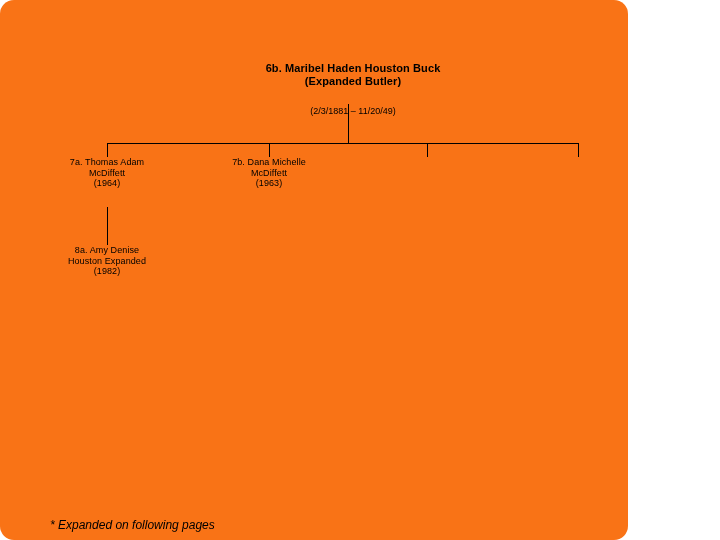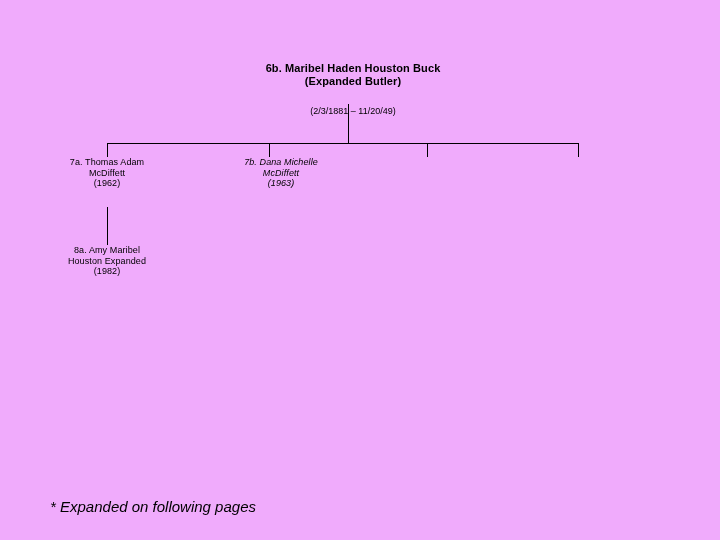--- a/index.html
+++ b/index.html
@@ -3,26 +3,27 @@
 <meta charset="utf-8">
 <title>Family Tree Chart</title>
 <style>
   html, body {
     margin: 0;
     padding: 0;
     background: #ffffff;
   }
   #canvas {
     position: relative;
-    width: 720px;
+    width: 628px;
     height: 540px;
-    background: #f0abfc;
+    background: #f97316;
     overflow: hidden;
     font-family: "Liberation Sans", sans-serif;
     color: #000000;
+    border-radius: 14px;
     -webkit-font-smoothing: none;
   }
   
   .node {
     position: absolute;
     text-align: center;
     line-height: 1.18;
   }
   .node-root {
     font-size: 11px;
@@ -38,23 +39,24 @@
   .node-person {
     font-size: 9px;
     font-weight: normal;
     letter-spacing: 0.1px;
   }
   .node-person .line {
     display: block;
   }
   .footnote {
     position: absolute;
-    font-size: 15px;
+    font-size: 12px;
     font-style: italic;
     white-space: nowrap;
+    margin-top: 20px;
   }
   
   .vline {
     position: absolute;
     width: 1px;
     background: #000000;
   }
   .hline {
     position: absolute;
     height: 1px;
@@ -77,32 +79,32 @@
   <div class="hline" style="left:107px; top:143px; width:472px;"></div>
 
   <div class="vline" style="left:107px; top:143px; height:14px;"></div>
   <div class="vline" style="left:269px; top:143px; height:14px;"></div>
   <div class="vline" style="left:427px; top:143px; height:14px;"></div>
   <div class="vline" style="left:578px; top:143px; height:14px;"></div>
 
   <div class="node node-person" style="left:42px; top:157px; width:130px;">
     <span class="line">7a. Thomas Adam</span>
     <span class="line">McDiffett</span>
-    <span class="line">(1962)</span>
+    <span class="line">(1964)</span>
   </div>
 
-  <div class="node node-person" style="left:216px; top:157px; width:130px;font-style:italic;">
+  <div class="node node-person" style="left:204px; top:157px; width:130px;">
     <span class="line">7b. Dana Michelle</span>
     <span class="line">McDiffett</span>
     <span class="line">(1963)</span>
   </div>
 
   <div class="vline" style="left:107px; top:207px; height:38px;"></div>
 
   <div class="node node-person" style="left:42px; top:245px; width:130px;">
-    <span class="line">8a. Amy Maribel</span>
+    <span class="line">8a. Amy Denise</span>
     <span class="line">Houston Expanded</span>
     <span class="line">(1982)</span>
   </div>
 
   <div class="footnote" style="left:50px; top:498px;">* Expanded on following pages</div>
 
 </div>
 
 </body></html>

